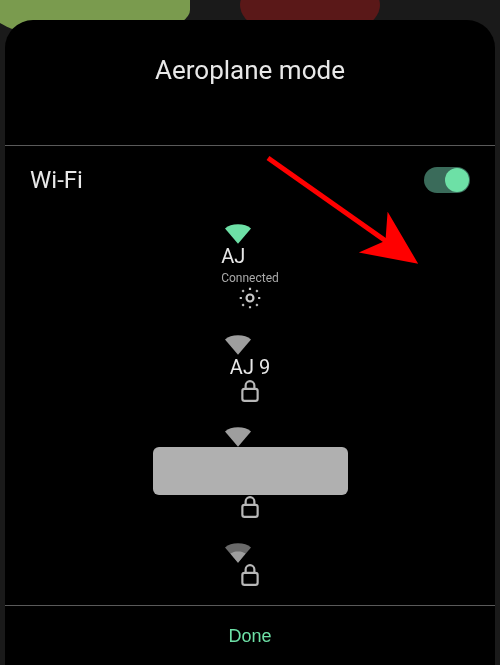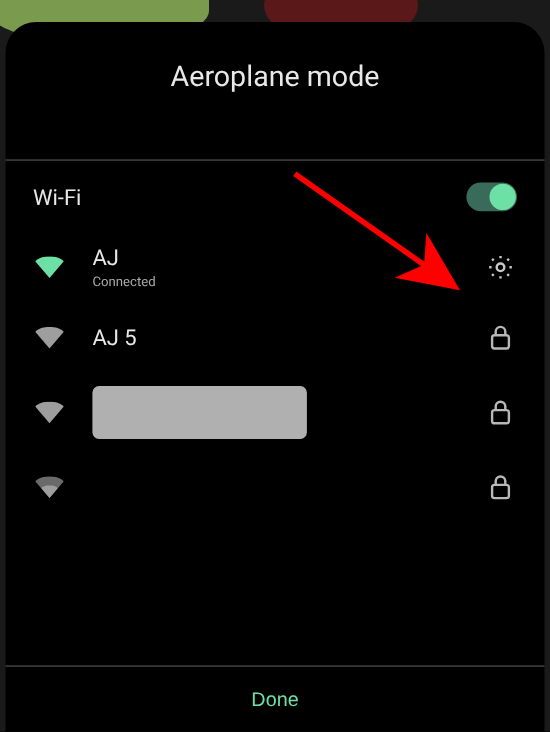--- a/index.html
+++ b/index.html
@@ -58,21 +58,21 @@
       background: #5a5a5a;
     }
     .section-header {
       display: flex;
       align-items: center;
       justify-content: space-between;
       padding: 20px 25px 18px;
     }
     .section-title {
       color: #e8e8e8;
-      font-size: 20px;
+      font-size: 24px;
       font-weight: 400;
     }
     .toggle {
       width: 46px;
       height: 26px;
       background: #3a6b5a;
       border-radius: 13px;
       position: relative;
     }
     .toggle::after {
@@ -86,20 +86,21 @@
       border-radius: 50%;
     }
     .network-list {
       flex: 1;
     }
     .network-item {
       display: flex;
       align-items: center;
       padding: 12px 25px;
       min-height: 64px;
+      flex-direction: column;
     }
     .wifi-icon {
       width: 30px;
       display: flex;
       justify-content: center;
       margin-right: 24px;
     }
     .network-info {
       flex: 1;
       display: flex;
@@ -200,21 +201,21 @@
       </div>
     </div>
 
     <div class="network-item">
       <div class="wifi-icon">
         <svg width="26" height="20" viewBox="0 0 24 18">
             <path d="M12 18 L0 4 C3 1 7 0 12 0 C17 0 21 1 24 4 Z" fill="#9e9e9e"></path>
           </svg>
       </div>
       <div class="network-info">
-        <div class="network-name">AJ 5</div>
+        <div class="network-name">AJ 9</div>
       </div>
       <div class="network-action">
         <svg width="20" height="24" viewBox="0 0 18 22" fill="none" stroke="#b8b8b8" stroke-width="2">
             <rect x="2" y="9" width="14" height="11" rx="2"></rect>
             <path d="M5 9V6a4 4 0 0 1 8 0v3"></path>
           </svg>
       </div>
     </div>
 
     <div class="network-item">

